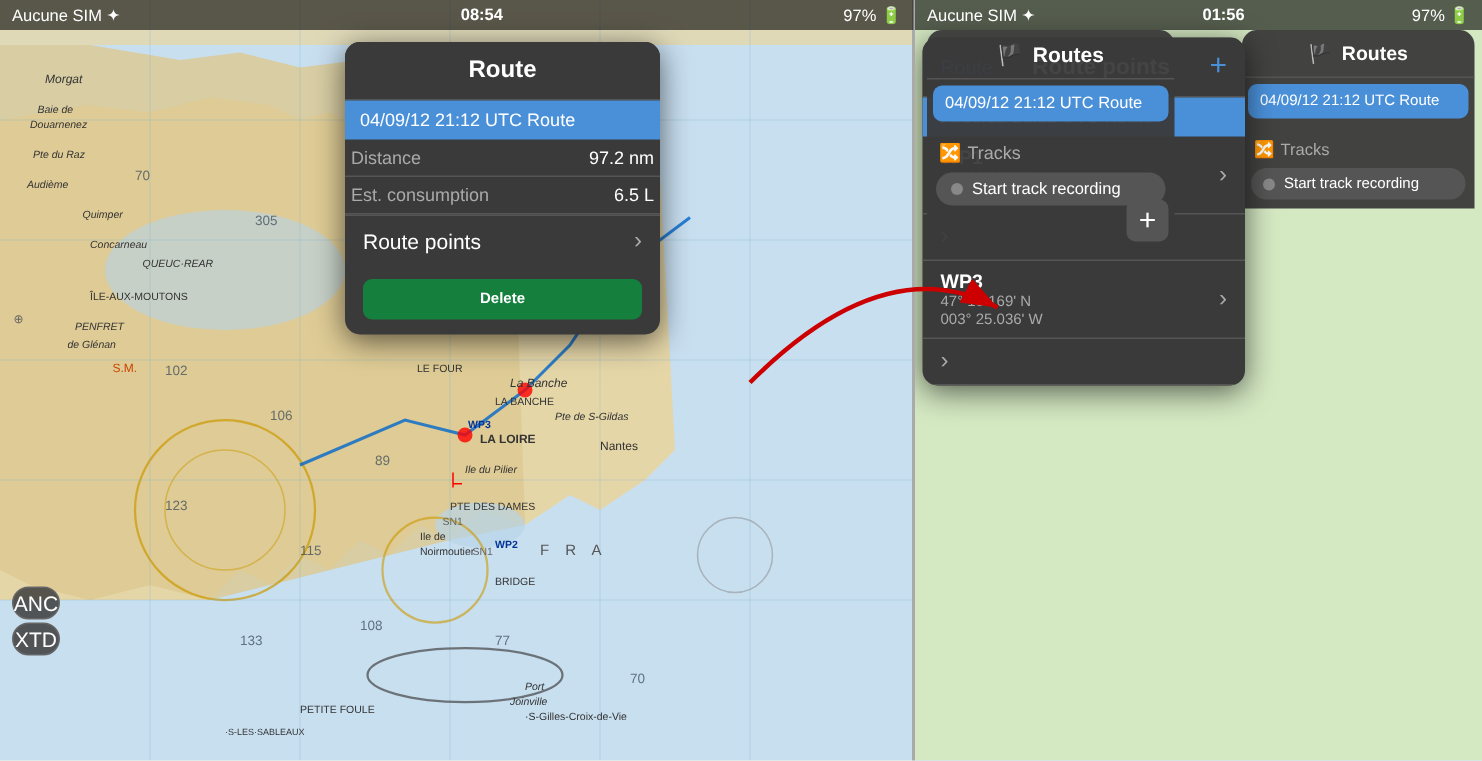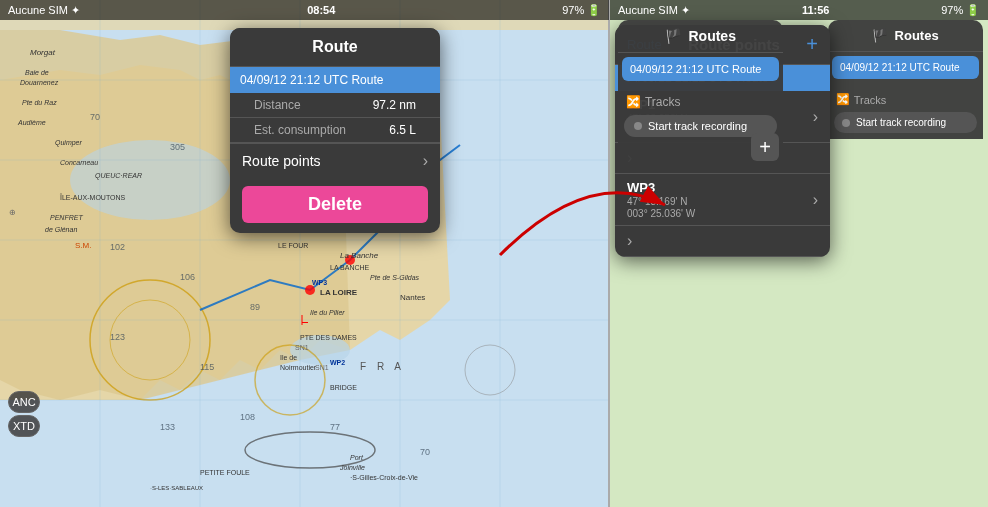--- a/index.html
+++ b/index.html
@@ -62,21 +62,21 @@
       background: #4a90d9;
       padding: 6px 10px;
       color: #fff;
       font-size: 12px;
       font-weight: 500;
     }
     .route-info-row {
       display: flex;
       align-items: flex-start;
       justify-content: space-between;
-      padding: 5px 24px;
+      padding: 5px 4px;
       border-bottom: 1px solid #555;
       color: #fff;
       font-size: 12px;
     }
     .route-info-label { color: #aaa; }
     .route-info-value { color: #fff; font-weight: 500; }
     .route-info-row.clickable { cursor: pointer; }
     .route-info-row.clickable::after { content: '›'; color: #aaa; font-size: 16px; }
     .route-points-row {
       display: flex;
@@ -86,26 +86,26 @@
       color: #fff;
       font-size: 14px;
       font-weight: 500;
       border-top: 1px solid #555;
       cursor: pointer;
     }
     .route-points-row::after { content: '›'; color: #aaa; font-size: 16px; }
     .delete-btn {
       width: calc(100% - 24px);
       margin: 8px 12px 10px;
-      background: #ec4899;
+      background: #15803d;
       color: #fff;
       border: none;
       border-radius: 6px;
       padding: 8px;
-      font-size: 18px;
+      font-size: 10px;
       font-weight: 600;
       cursor: pointer;
       text-align: center;
     }
 
     
     .routes-sidebar-left {
       position: absolute;
       top: 20px; right: 440px;
       width: 165px;
@@ -281,21 +281,21 @@
       display: flex;
       flex-direction: column;
       gap: 2px;
       z-index: 45;
     }
     .map-ctrl-btn {
       width: 32px; height: 22px;
       background: rgba(60,60,60,0.85);
       border-radius: 11px;
       color: #fff;
-      font-size: 11px;
+      font-size: 14px;
       display: flex;
       align-items: center;
       justify-content: center;
       cursor: pointer;
       border: 1px solid #666;
     }
 
     
     .red-arrow {
       position: absolute;
@@ -494,21 +494,21 @@
 
 <div class="map-controls">
   <div class="map-ctrl-btn">ANC</div>
   <div class="map-ctrl-btn">XTD</div>
 </div>
 
 <div class="right-panel">
 
   <div style="position:absolute; top:0; left:0; right:0; height:20px; background:rgba(0,0,0,0.6); color:#fff; font-size:11px; display:flex; align-items:center; justify-content:space-between; padding:0 8px; z-index:100;">
     <span>Aucune SIM ✦</span>
-    <span style="font-weight:600;">11:56</span>
+    <span style="font-weight:600;">01:56</span>
     <span>97% 🔋</span>
   </div>
 
   <div class="route-points-dialog">
     <div class="rp-header">
       <span class="rp-back">Route</span>
       <span class="rp-title">Route points</span>
       <span class="rp-add">+</span>
     </div>
     <div class="rp-route-bar">04/09/12 21:12 UTC Route</div>

